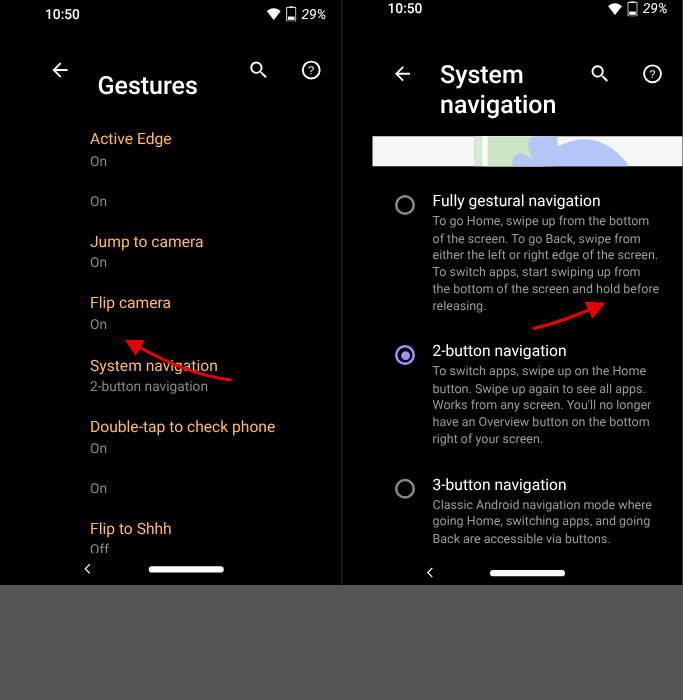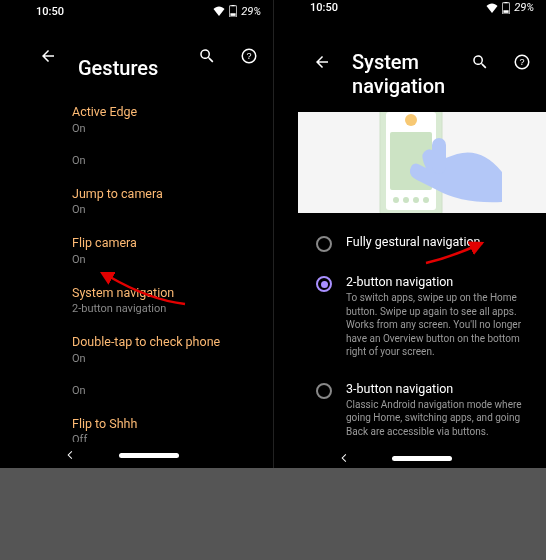--- a/index.html
+++ b/index.html
@@ -255,20 +255,21 @@
       <path d="M170 80 Q150 55 125 62 L108 68 Q100 52 92 60 Q88 64 94 76 L86 72 Q80 70 78 78 Q77 84 85 88 L105 98 Q130 112 170 110 Z" fill="#b3c7f7"></path>
       <rect x="100" y="46" width="14" height="36" rx="7" fill="#b3c7f7"></rect>
     </svg>
   </div>
 
   <div class="radio-list">
     <div class="radio-item">
       <div class="radio-circle"></div>
       <div>
         <div class="radio-title">Fully gestural navigation</div>
+        <div class="radio-desc">To go Home, swipe up from the bottom of the screen. To go Back, swipe from either the left or right edge of the screen. To switch apps, start swiping up from the bottom of the screen and hold before releasing.</div>
       </div>
     </div>
     <div class="radio-item">
       <div class="radio-circle selected"></div>
       <div>
         <div class="radio-title">2-button navigation</div>
         <div class="radio-desc">To switch apps, swipe up on the Home button. Swipe up again to see all apps. Works from any screen. You'll no longer have an Overview button on the bottom right of your screen.</div>
       </div>
     </div>
     <div class="radio-item">

